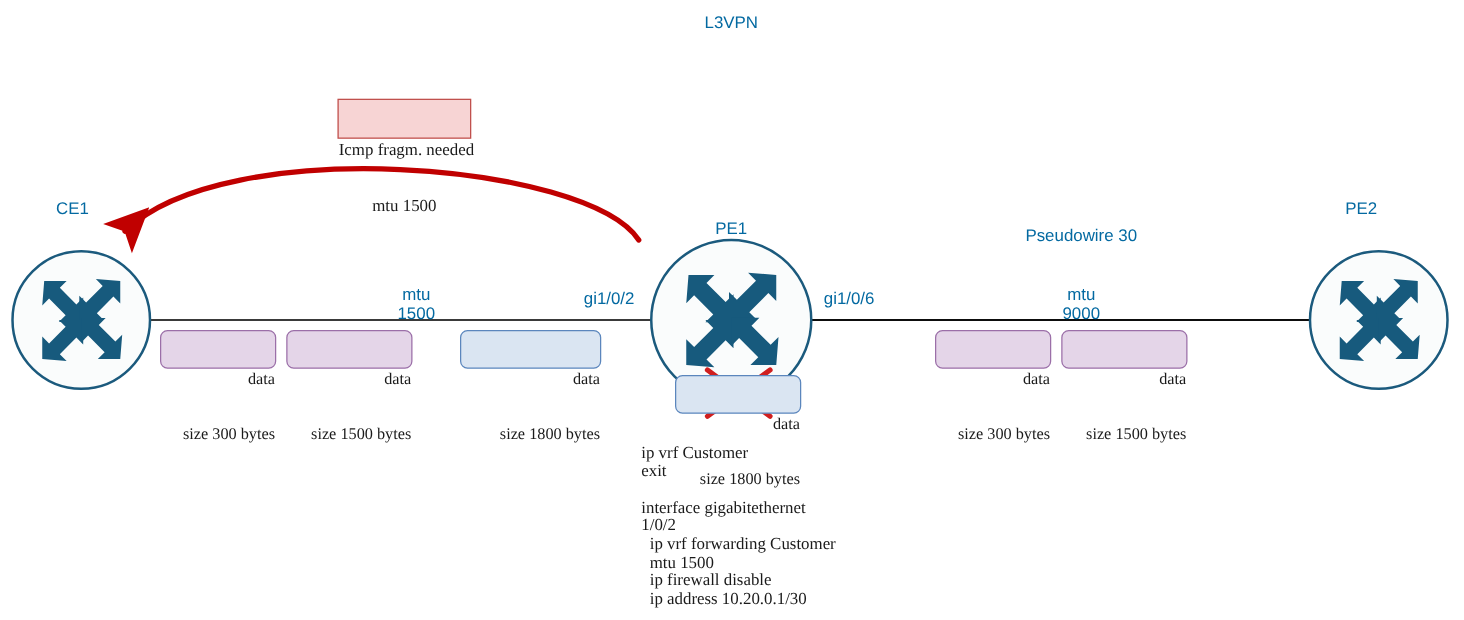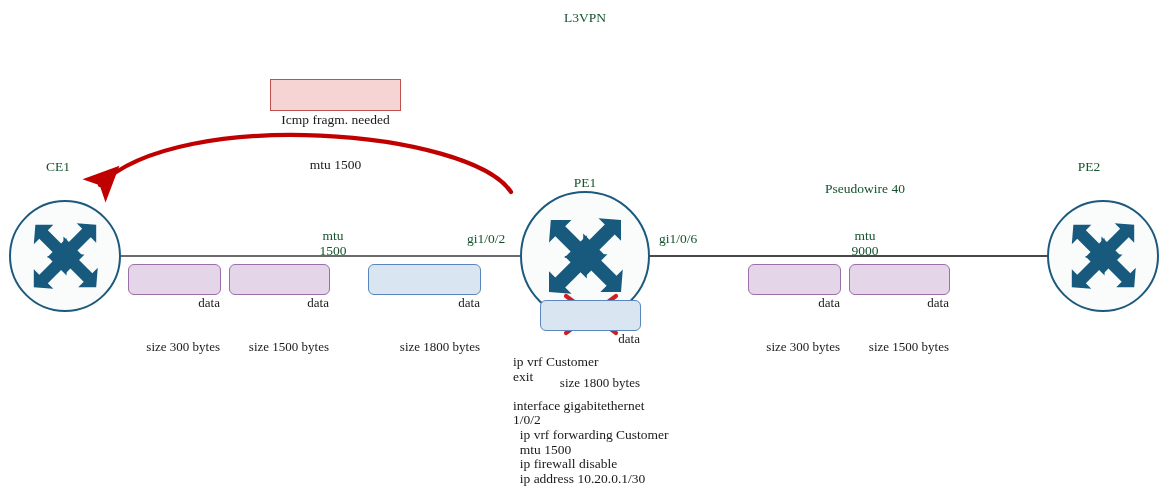--- a/index.html
+++ b/index.html
@@ -16,23 +16,23 @@
     color: #1a1a1a;
   }
   #canvas {
     position: absolute;
     left: 0; top: 0;
     width: 1171px;
     height: 496px;
   }
   .lbl {
     position: absolute;
-    font-family: Liberation Serif, serif;
+    font-family: Liberation Sans, sans-serif;
     font-size: 13.5px;
-    color: #14532d;
+    color: #0369a1;
     white-space: pre;
     line-height: 14.5px;
   }
   .lbl.center {
     text-align: center;
     transform: translateX(-50%);
   }
   .title {
     font-size: 13.5px;
   }
@@ -136,21 +136,21 @@
 <div class="lbl center title" style="left:585px; top:11px;">L3VPN</div>
 
 <div class="lbl center" style="left:58px; top:160px;">CE1</div>
 <div class="lbl center" style="left:585px; top:160px;margin-top:16px;">PE1</div>
 <div class="lbl center" style="left:1089px; top:160px;text-align:center;">PE2</div>
 
 <div class="lbl center" style="left:333px; top:229px;">mtu
 1500</div>
 <div class="lbl" style="left:467px; top:232px;">gi1/0/2</div>
 
-<div class="lbl center" style="left:865px; top:182px;">Pseudowire 40</div>
+<div class="lbl center" style="left:865px; top:182px;">Pseudowire 30</div>
 <div class="lbl center" style="left:865px; top:229px;">mtu
 9000</div>
 <div class="lbl" style="left:659px; top:232px;">gi1/0/6</div>
 
 <div class="chip purple" style="left:128px; top:264px; width:93px; height:31px;">
   <div>data</div>
   <div>size 300 bytes</div>
 </div>
 
 <div class="chip purple" style="left:229px; top:264px; width:101px; height:31px;">
@@ -171,21 +171,21 @@
 <div class="chip purple" style="left:748px; top:264px; width:93px; height:31px;">
   <div>data</div>
   <div>size 300 bytes</div>
 </div>
 
 <div class="chip purple" style="left:849px; top:264px; width:101px; height:31px;">
   <div>data</div>
   <div>size 1500 bytes</div>
 </div>
 
-<div class="note" style="left:270px; top:79px; width:131px; height:32px;">
+<div class="note" style="left:270px; top:79px; width:107px; height:32px;">
   <div>Icmp fragm. needed</div>
   <div>mtu 1500</div>
 </div>
 
 <div class="cfg" style="left:513px; top:355px;">ip vrf Customer
 exit
 
 interface gigabitethernet
 1/0/2
   ip vrf forwarding Customer

